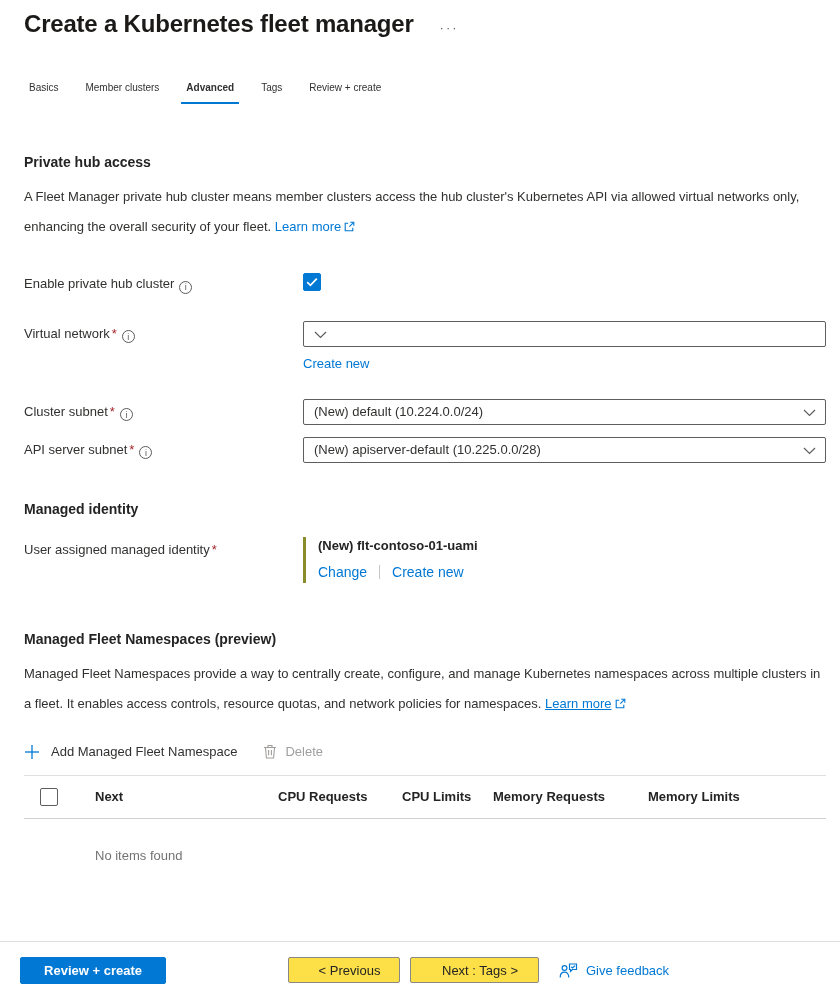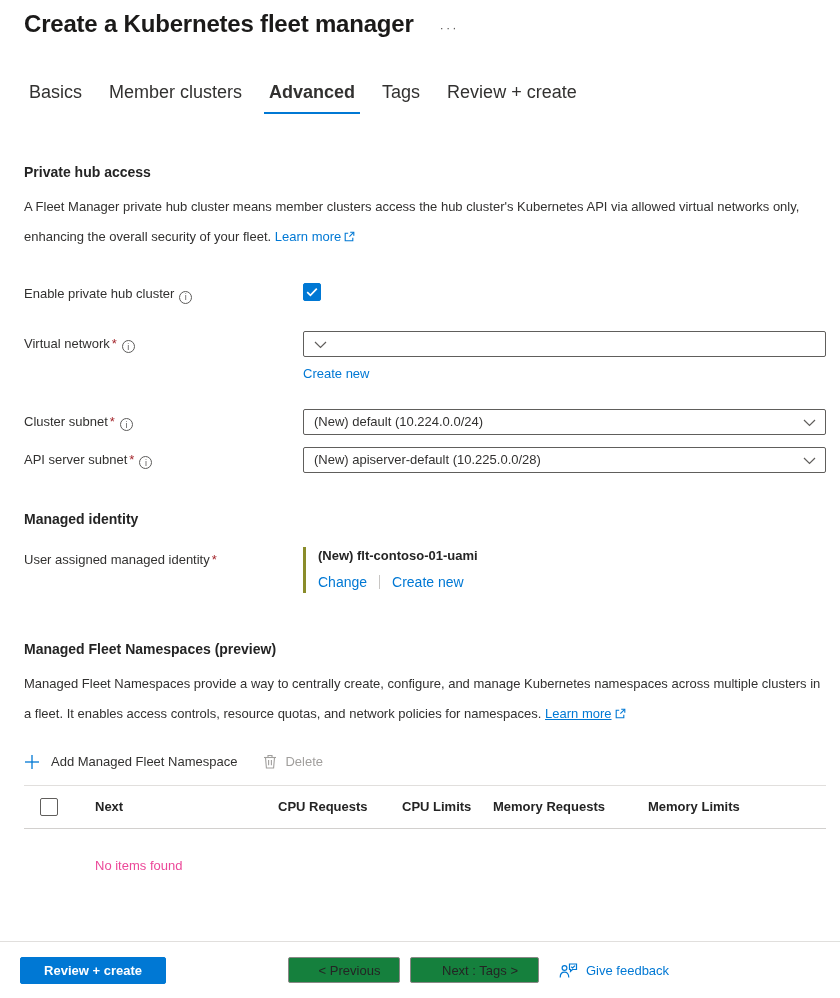--- a/index.html
+++ b/index.html
@@ -12,21 +12,21 @@
   }
   .content { padding:10px 14px 0 24px; }
 
   
   .title-row { display:flex; align-items:center; }
   .page-title { margin:0; font-size:24px; font-weight:700; color:#1b1a19; letter-spacing:-0.2px; }
   .more-menu { margin-left:26px; color:#605e5c; font-size:13px; letter-spacing:2px; cursor:pointer; line-height:1; padding-top:6px; }
 
   
   .tabs { display:flex; margin-top:38px; }
-  .tab { font-size:18px; color:#323130; padding:6px 5px 9px 5px; margin-right:17px; border-bottom:2px solid transparent; cursor:pointer; white-space:nowrap; }
+  .tab { font-size:10px; color:#323130; padding:6px 5px 9px 5px; margin-right:17px; border-bottom:2px solid transparent; cursor:pointer; white-space:nowrap; }
   .tab.active { font-weight:700; border-bottom-color:#0078d4; }
 
   
   .section-heading { font-size:14px; font-weight:700; color:#242424; margin:0; }
   .h-private { margin-top:50px; }
   .h-identity { margin-top:38px; }
   .h-namespaces { margin-top:48px; }
   .desc { margin-top:12px; font-size:13px; line-height:30px; color:#323130; max-width:800px; }
   .link { color:#0078d4; text-decoration:none; cursor:pointer; }
   .link.underlined { text-decoration:underline; }
@@ -76,28 +76,28 @@
   .ns-table { margin-top:15px; }
   .table-head { display:flex; align-items:center; height:44px; border-top:1px solid #e1dfdd; border-bottom:1px solid #d2d0ce; }
   .cell-check { width:71px; padding-left:16px; flex-shrink:0; }
   .checkbox-empty { width:18px; height:18px; border:1px solid #605e5c; border-radius:2px; background:#fff; cursor:pointer; }
   .th { font-size:13px; font-weight:700; color:#242424; flex-shrink:0; }
   .col-name { width:183px; }
   .col-cpu-req { width:124px; }
   .col-cpu-lim { width:91px; }
   .col-mem-req { width:134px; }
   .col-mem-lim { flex:1;padding-left:21px; }
-  .empty-msg { margin:29px 0 0 71px; font-size:13px; color:#ec4899; }
+  .empty-msg { margin:29px 0 0 71px; font-size:13px; color:#737373; }
 
   
   .footer { position:absolute; left:0; right:0; top:941px; height:57px; border-top:1px solid #e1dfdd; background:#fff; }
   .footer-inner { display:flex; align-items:center; height:100%; padding-left:20px; }
   .btn { font-family:inherit; font-size:13px; border-radius:2px; cursor:pointer; height:27px; display:inline-flex; align-items:center; justify-content:center; }
   .btn-primary { background:#0078d4; color:#fff; border:1px solid #0078d4; width:146px; font-weight:700; }
-  .btn-secondary { background:#15803d; color:#242424; border:1px solid #8a8886; height:26px;padding-left:17px; }
+  .btn-secondary { background:#fde047; color:#242424; border:1px solid #8a8886; height:26px;padding-left:17px; }
   .btn-previous { width:112px; margin-left:122px; }
   .btn-next { width:129px; margin-left:10px; }
   .feedback { display:flex; align-items:center; margin-left:20px; color:#0078d4; font-size:13px; cursor:pointer; }
   .feedback .fb-icon { margin-right:8px; display:flex; }
 </style>
 </head>
 <body>
 
 <div class="content">
 

